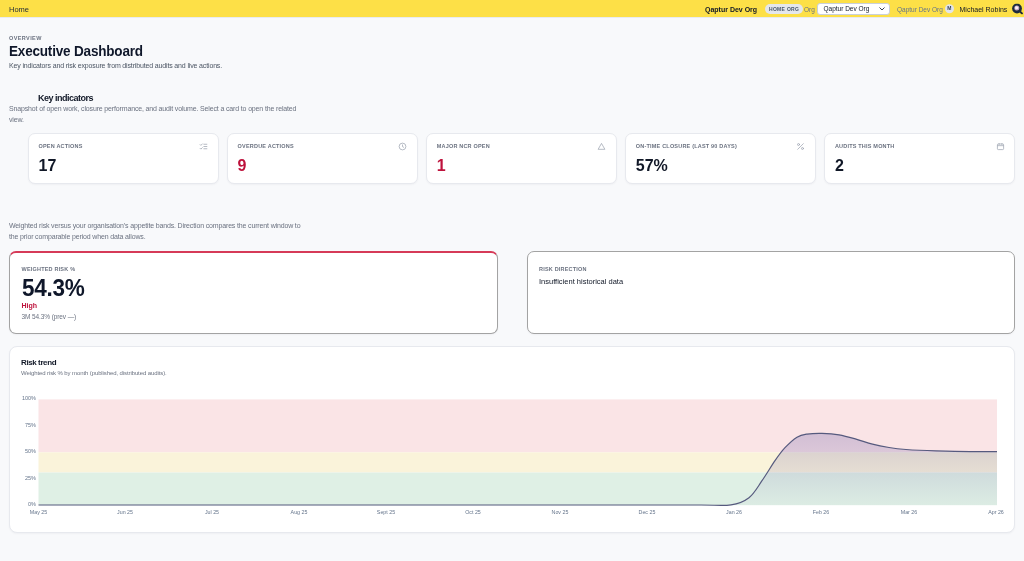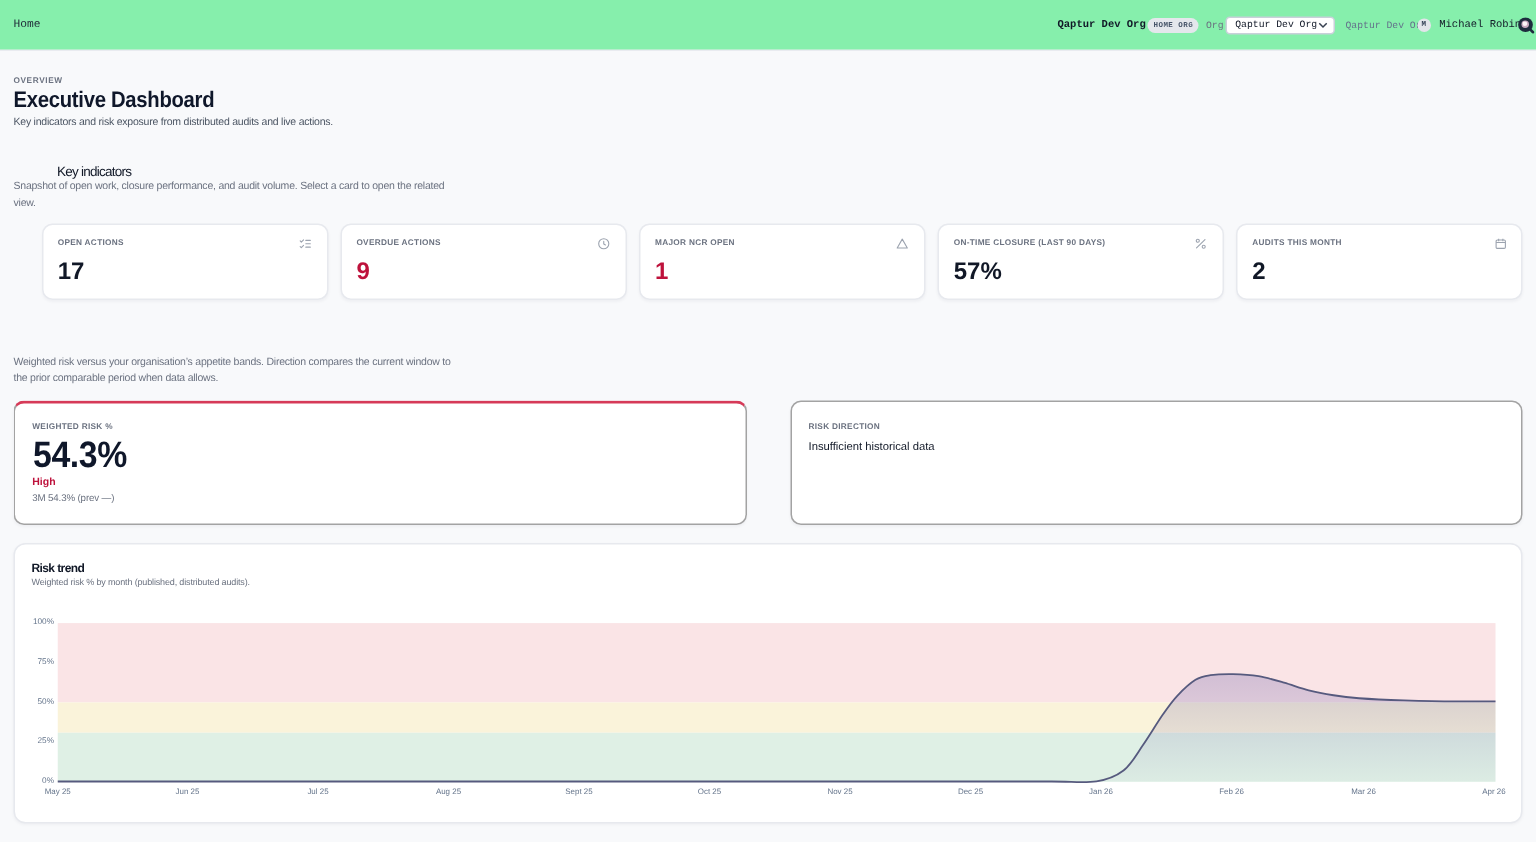--- a/index.html
+++ b/index.html
@@ -1,34 +1,34 @@
 <!DOCTYPE html>
 <html><head>
 <meta charset="utf-8">
 <style>
 * { margin:0; padding:0; box-sizing:border-box; }
 html,body { width:1024px; height:561px; overflow:hidden; }
 body { background:#f8f9fb; font-family:"Liberation Sans", sans-serif; color:#111827; }
-.topbar { height:34px; background:#86efac; border-bottom:1px solid #e9ebf0; position:relative;font-family:Liberation Mono, monospace; }
+.topbar { height:18px; background:#fde047; border-bottom:1px solid #e9ebf0; position:relative; }
 .topbar .abs { position:absolute; top:50%; transform:translateY(-50%); white-space:nowrap; }
 .home { left:9px; font-size:7.5px; font-weight:500; color:#1f2937; }
 .orgname { left:705px; font-size:7px; font-weight:600; color:#111827; }
 .badge { left:765px; background:#e4e7ec; color:#475569; font-size:5px; font-weight:700; letter-spacing:.3px; padding:2px 4px; border-radius:6px; }
 .orglbl { left:804px; font-size:6.5px; color:#6b7280; }
 .select { left:816.5px; width:73px; height:12px; border:1px solid #c9d0da; border-radius:3px; background:#fff; display:flex; align-items:center; padding:0 4px 0 6px; }
 .select span { font-size:6.5px; color:#111827; flex:1; }
 .usrorg { left:897px; font-size:6.5px; color:#64748b; }
 .avatar { left:944.5px; width:9.5px; height:9.5px; border-radius:50%; background:#e2e5ea; color:#334155; font-size:5px; font-weight:700; display:flex; align-items:center; justify-content:center; }
 .uname { left:959.5px; font-size:7px; color:#111827; }
 .logo { left:1011.5px; width:11px; height:11px; }
 main { padding:0 9px; }
 .overview { margin-top:17px; font-size:5.5px; font-weight:600; letter-spacing:.4px; color:#6b7280; }
 h1 { margin-top:1px; font-size:15px; font-weight:700; color:#0f172a; letter-spacing:-.2px; transform:scaleX(.9); transform-origin:0 50%; width:160px; }
 .herosub { margin-top:3px; font-size:7px; color:#4b5563; letter-spacing:-.15px; }
-h2 { font-size:9px; font-weight:400; color:#111827; letter-spacing:-.5px;padding-left:29px; }
+h2 { font-size:9px; font-weight:700; color:#111827; letter-spacing:-.5px;padding-left:29px; }
 .seclead { margin-top:0px; font-size:7px; color:#6b7280; line-height:11px; letter-spacing:-.15px; }
 .sec1 { margin-top:24px; }
 .cards5 { margin-top:7.5px; display:grid; grid-template-columns:repeat(5,1fr); gap:8.5px;margin-left:19px; }
 .kcard { background:#fff; border:1px solid #e7e9ee; border-radius:7px; height:51px; padding:9.5px 9.5px; box-shadow:0 1px 2px rgba(16,24,40,.04); }
 .krow { display:flex; align-items:flex-start; justify-content:space-between; }
 .klbl { font-size:5.5px; font-weight:600; color:#6b7280; letter-spacing:.2px; }
 .kico { width:9px; height:9px; color:#9ca3af; margin-top:-1px; }
 .kval { margin-top:5.5px; font-size:16px; font-weight:700; color:#111827; }
 .kval.red { color:#be123c; }
 .sec2 { margin-top:36.5px; }

